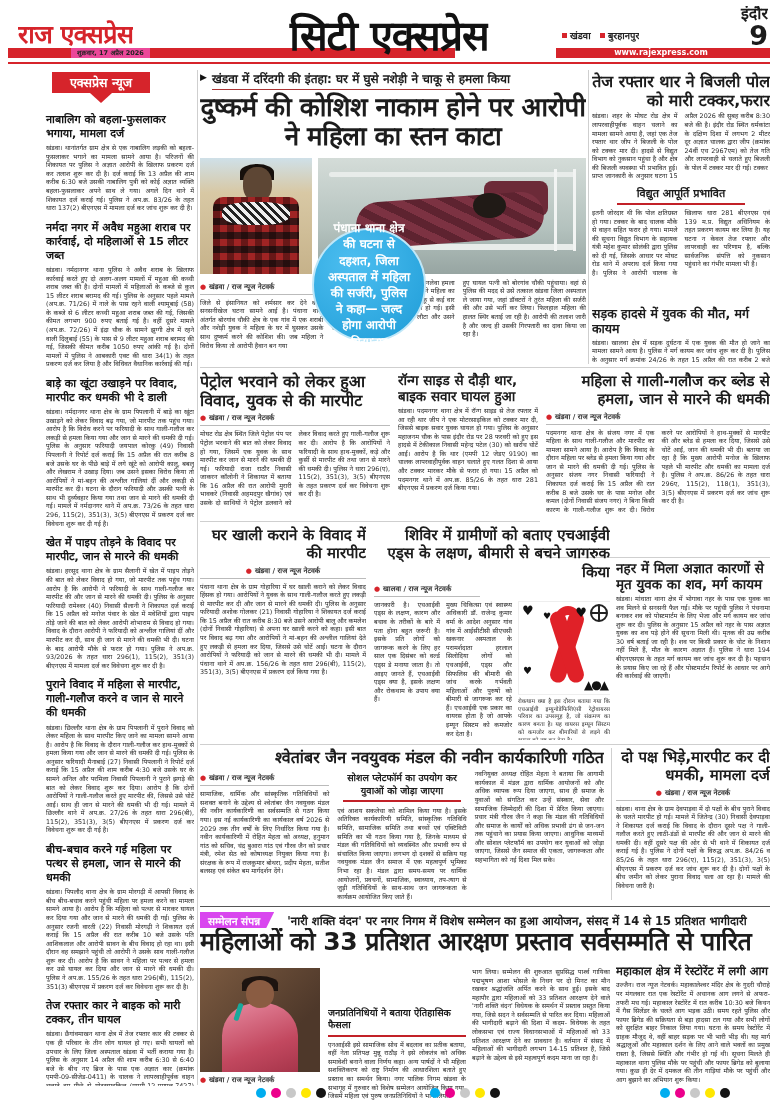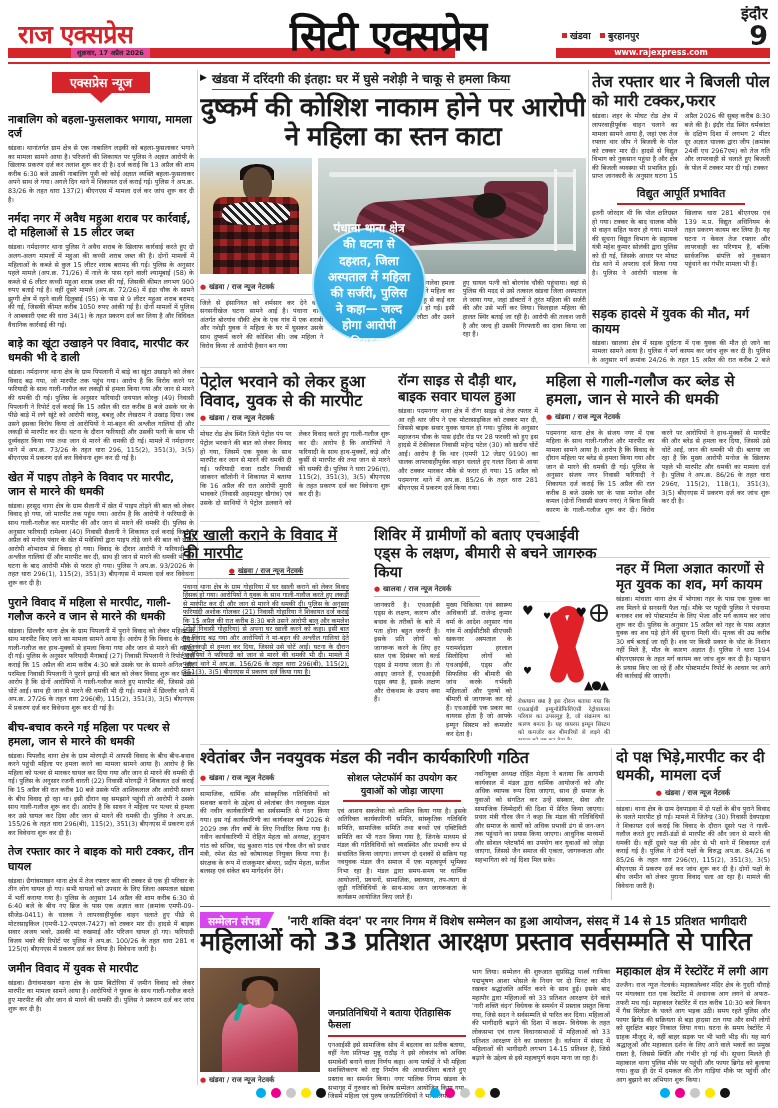--- a/index.html
+++ b/index.html
@@ -15,21 +15,21 @@
   .editions{font-size:9.5px;font-weight:700;color:#222;white-space:nowrap;}
   .redsq{display:inline-block;width:5px;height:5px;background:#d6242b;margin:0 3px 1px 6px;}
   .cityblock{text-align:right;line-height:1;}
   .cityname{font-size:16px;font-weight:700;}
   .pageno{font-size:27px;font-weight:800;}
   .site{font-size:8px;font-weight:700;color:#fff;line-height:10px;text-align:center;padding-right:4px;}
   .mast-rule{background:#d6242b;height:2px;}
   
   .h-left{font-size:11px;font-weight:800;line-height:1.28;color:#141414;margin:0 0 3px 0;}
   .body-txt{font-size:6.4px;line-height:1.34;text-align:justify;color:#2a2a2a;}
-  .art{margin-bottom:8px;}
+  .art{margin-bottom:8px;margin-left:38px;}
   .byline{font-size:7px;font-weight:700;color:#333;margin:3px 0 4px 0;border-bottom:1px solid #bbb;padding-bottom:3px;}
   .reddot{color:#d6242b;font-size:7px;margin-right:3px;}
   .cols2{columns:2;column-gap:7px;}
   .vrule{background:#cfcfcf;width:1px;}
   .hline{background:#cfcfcf;height:1px;}
   .hline-dark{background:#555;height:1px;}
   
   .ribbon-wrap{text-align:center;margin:2px 0 10px 0;}
   .ribbon{display:inline-block;background:#d6242b;color:#fff;font-size:12.5px;font-weight:800;
           padding:3px 18px;line-height:1.2;}
@@ -48,21 +48,21 @@
       background:radial-gradient(circle at 35% 30%,#4cbef0,#1e9cd7);color:#fff;z-index:6;
       display:flex;align-items:center;justify-content:center;text-align:center;
       font-size:12px;font-weight:700;line-height:1.35;padding:12px;box-sizing:border-box;
       border:2px solid #bfe7f8;}
   
   .h16{font-size:16px;font-weight:800;line-height:1.2;margin:0 0 2px 0;}
   .h15{font-size:15px;font-weight:800;line-height:1.22;margin:0 0 2px 0;}
   .h14{font-size:13.5px;font-weight:800;line-height:1.22;margin:0 0 2px 0;}
   .h13{font-size:12.5px;font-weight:800;line-height:1.22;margin:0 0 2px 0;}
   .h12{font-size:11.5px;font-weight:800;line-height:1.25;margin:0 0 3px 0;}
-  .hc{text-align:left;}
+  .hc{text-align:right;}
   .pullq{column-span:all;width:72%;margin:4px auto;text-align:center;font-size:11px;font-weight:800;
          border-bottom:2px solid #c22128;padding-bottom:3px;}
   .subhead{font-size:9.5px;font-weight:800;text-align:center;border-bottom:2px solid #c22128;
            padding-bottom:3px;margin:2px 6px 5px 6px;line-height:1.3;}
   
   .sand{position:absolute;inset:0;background:linear-gradient(180deg,#cfe0e8 0%,#d8c8a4 30%,#c6b28a 100%);}
   .plaid{position:absolute;left:12%;top:34%;width:76%;height:66%;border-radius:10px 10px 0 0;
      background:repeating-linear-gradient(0deg,#a02424 0 7px,#3a1616 7px 14px),
      repeating-linear-gradient(90deg,rgba(0,0,0,.35) 0 7px,rgba(255,255,255,.12) 7px 14px);
      background-blend-mode:multiply;}
@@ -236,21 +236,21 @@
   <div class="abs" style="left:398px;top:372px;width:140px;height:146px;">
     <div class="h14">रॉन्ग साइड से दौड़ी थार, बाइक सवार घायल हुआ</div>
     <div class="body-txt">खंडवा। पदमनगर थाना क्षेत्र में रॉन्ग साइड से तेज रफ्तार में आ रही थार जीप ने एक मोटरसाइकिल को टक्कर मार दी, जिससे बाइक सवार युवक घायल हो गया। पुलिस के अनुसार महाजनम चौक के पास इंदौर रोड पर 28 फरवरी को हुए इस हादसे में टेकीकाल निवासी महेन्द्र पटेल (30) को खरोंच चोटें आईं। आरोप है कि थार (एमपी 12 जेडए 9190) का चालक लापरवाहीपूर्वक वाहन चलाते हुए गलत दिशा से आया और टक्कर मारकर मौके से फरार हो गया। 15 अप्रैल को पदमनगर थाने में अप.क्र. 85/26 के तहत धारा 281 बीएनएस में प्रकरण दर्ज किया गया।</div>
   </div>
   <div class="abs" style="left:546px;top:372px;width:224px;height:182px;">
     <div class="h15 hc">महिला से गाली-गलौज कर ब्लेड से हमला, जान से मारने की धमकी</div>
     <div class="byline"><span class="reddot">●</span><span>खंडवा / राज न्यूज नेटवर्क</span></div>
     <div class="cols2 body-txt">पदमनगर थाना क्षेत्र के संजय नगर में एक महिला के साथ गाली-गलौज और मारपीट का मामला सामने आया है। आरोप है कि विवाद के दौरान महिला पर ब्लेड से हमला किया गया और जान से मारने की धमकी दी गई। पुलिस के अनुसार संजय नगर निवासी फरियादी ने शिकायत दर्ज कराई कि 15 अप्रैल की रात करीब 8 बजे उसके घर के पास मनोज और कमल (दोनों निवासी संजय नगर) ने बिना किसी कारण के गाली-गलौज शुरू कर दी। विरोध करने पर आरोपियों ने हाथ-मुक्कों से मारपीट की और ब्लेड से हमला कर दिया, जिससे उसे चोटें आईं, जान की धमकी भी दी। बताया जा रहा है कि मुख्य आरोपी मनोज के खिलाफ पहले भी मारपीट और धमकी का मामला दर्ज है। पुलिस ने अप.क्र. 86/26 के तहत धारा 296ए, 115(2), 118(1), 351(3), 3(5) बीएनएस में प्रकरण दर्ज कर जांच शुरू कर दी है।</div>
   </div>
 
-  <div class="abs" style="left:183px;top:526px;width:166px;height:214px;text-decoration:underline;">
+  <div class="abs" style="left:200px;top:526px;width:166px;height:214px;">
     <div class="h15 hc">घर खाली कराने के विवाद में की मारपीट</div>
     <div class="byline" style="text-align:center;"><span class="reddot">●</span><span>खंडवा / राज न्यूज नेटवर्क</span></div>
     <div class="body-txt">पंधाना थाना क्षेत्र के ग्राम गोहारिया में घर खाली कराने को लेकर विवाद हिंसक हो गया। आरोपियों ने युवक के साथ गाली-गलौज करते हुए लकड़ी से मारपीट कर दी और जान से मारने की धमकी दी। पुलिस के अनुसार फरियादी अशोक गोलकर (21) निवासी गोहारिया ने शिकायत दर्ज कराई कि 15 अप्रैल की रात करीब 8:30 बजे उसने आरोपी बालू और कमलेश (दोनों निवासी गोहारिया) से अपना घर खाली करने को कहा। इसी बात पर विवाद बढ़ गया और आरोपियों ने मां-बहन की अश्लील गालियां देते हुए लकड़ी से हमला कर दिया, जिससे उसे चोटें आईं। घटना के दौरान आरोपियों ने फरियादी को जान से मारने की धमकी भी दी। मामले में पंधाना थाने में अप.क्र. 156/26 के तहत धारा 296(बी), 115(2), 351(3), 3(5) बीएनएस में प्रकरण दर्ज किया गया है।</div>
   </div>
   <div class="abs" style="left:374px;top:526px;width:236px;height:214px;">
     <div class="h15 hc">शिविर में ग्रामीणों को बताए एचआईवी एड्स के लक्षण, बीमारी से बचने जागरुक किया</div>
     <div class="byline" style="width:45%;"><span class="reddot">●</span><span>खालवा / राज न्यूज नेटवर्क</span></div>
     <div style="display:flex;gap:6px;">
       <div class="body-txt" style="flex:1;">जानकारी है। एचआईवी एड्स के लक्षण, कारण और बचाव के तरीकों के बारे में पता होना बहुत जरूरी है। इसके प्रति लोगों को जागरूक करने के लिए हर साल एक दिसंबर को वर्ल्ड एड्स डे मनाया जाता है। तो आइए जानते हैं, एचआईवी एड्स क्या है, इसके लक्षण और रोकथाम के उपाय क्या हैं।</div>
       <div class="body-txt" style="flex:1;">मुख्य चिकित्सा एवं स्वास्थ्य अधिकारी डॉ. राजेन्द्र कुमार वर्मा के आदेश अनुसार गांव गांव में आईसीटीसी सीएचसी खकनार अस्पताल के परामर्शदाता हरलाल सिलोदिया लोगों को एचआईवी, एड्स और सिफलिस की बीमारी की जांच करके गर्भवती महिलाओं और पुरुषों को बीमारी से जागरूक कर रहे हैं। एचआईवी एक प्रकार का वायरस होता है जो आपके इम्यून सिस्टम को कमजोर कर देता है।</div>

